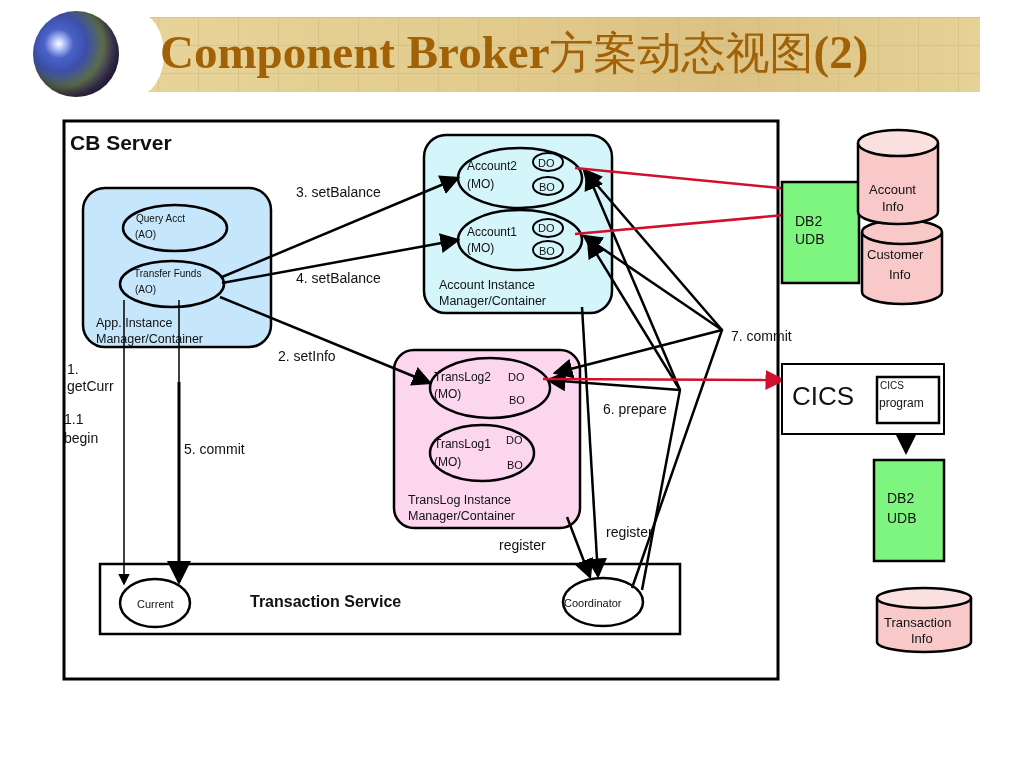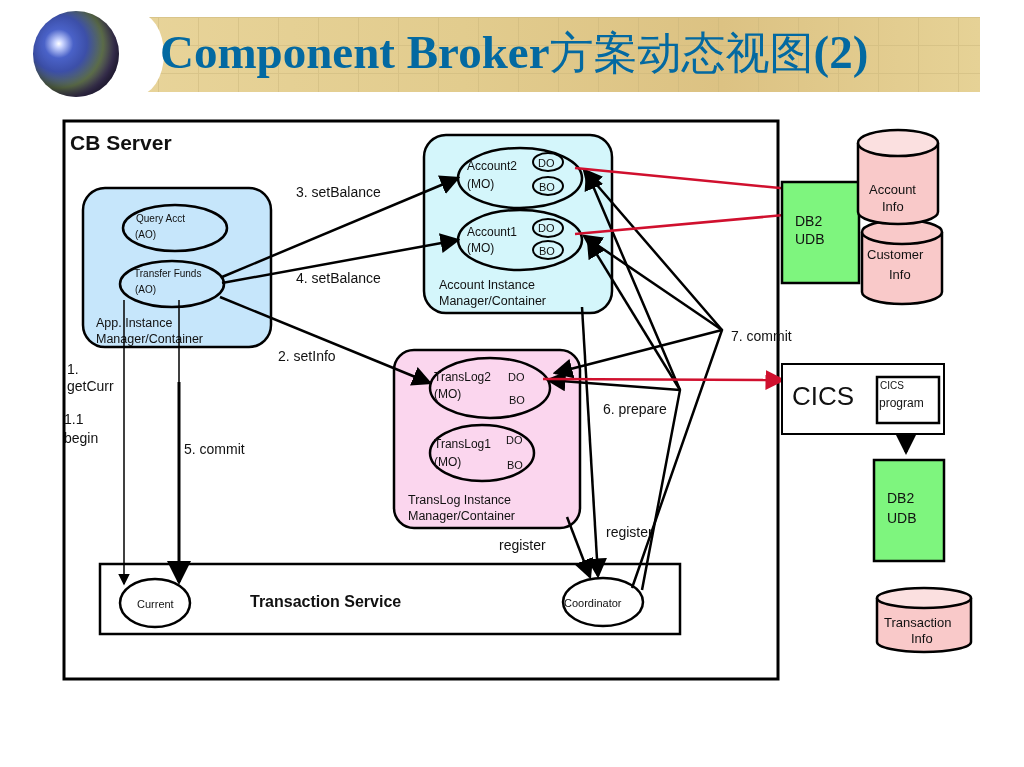--- a/index.html
+++ b/index.html
@@ -7,21 +7,21 @@
     .title-band { position:absolute; left:118px; top:17px; width:862px; height:75px;
       background:linear-gradient(90deg,#e8d49a 0%,#e2cc8e 40%,#dcc283 70%,#e6d296 100%); }
     .title-band::before { content:""; position:absolute; inset:0;
       background-image:linear-gradient(#c9b57a 1px, transparent 1px), linear-gradient(90deg,#c9b57a 1px, transparent 1px);
       background-size:40px 28px; opacity:0.45; }
     .globe-back { position:absolute; left:108px; top:12px; width:56px; height:84px; background:#fff; border-radius:0 50% 50% 0; }
     .globe { position:absolute; left:33px; top:11px; width:86px; height:86px; border-radius:50%;
       background:radial-gradient(circle at 30% 38%, #ffffff 0%, #c9d4ff 5%, #4a62c8 18%, #3c4fa8 35%, #5d6e4a 55%, #4a3e6a 70%, #1a1a3a 100%);
       box-shadow: inset -6px -6px 12px rgba(0,0,0,0.5); }
     .title-text { position:absolute; left:160px; top:24px; font-family:"Liberation Serif", serif; font-weight:bold;
-      font-size:47px; color:#0369a1; white-space:nowrap; letter-spacing:0px; }
+      font-size:47px; color:#a16207; white-space:nowrap; letter-spacing:0px; }
     .title-text .cn { font-weight:normal; font-family:"DejaVu Serif", serif; font-size:44px; }
     svg.diagram { position:absolute; left:0; top:0; }
     svg text { font-family:"Liberation Sans", sans-serif; fill:#111; }
   </style>
 </head>
 <body>
 
 <div class="title-band"></div>
 <div class="globe-back"></div>
 <div class="globe"></div>

